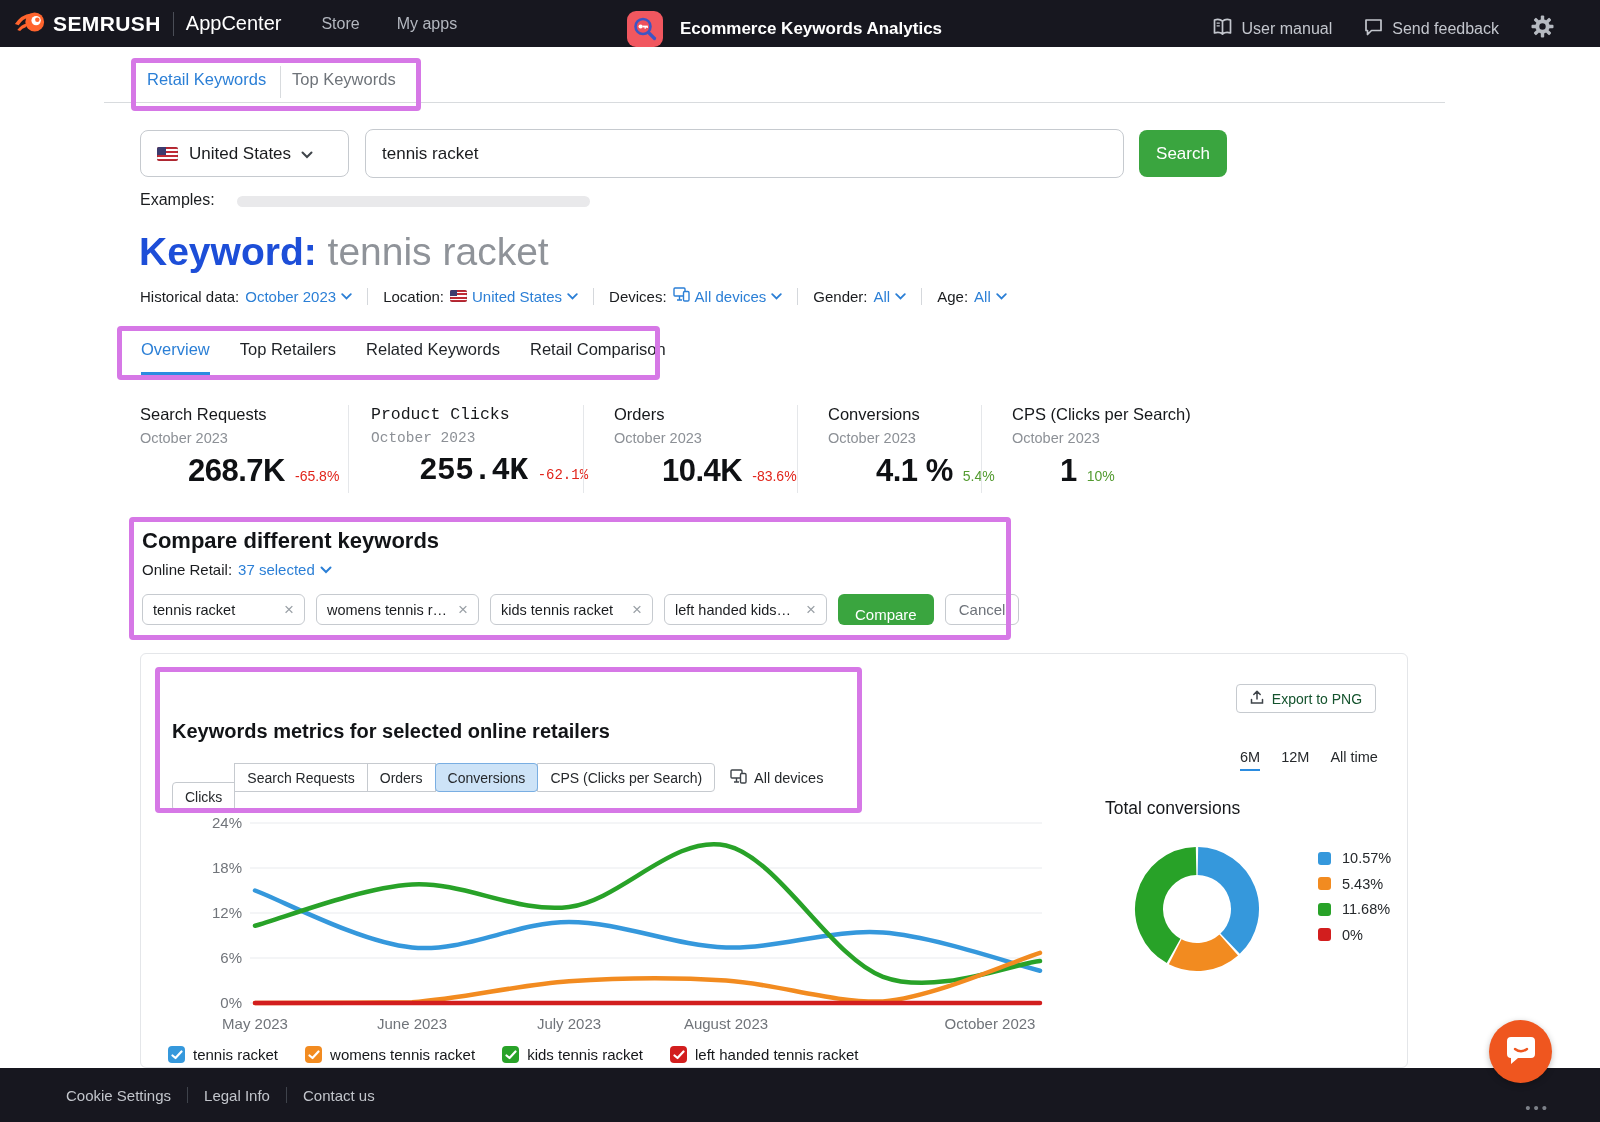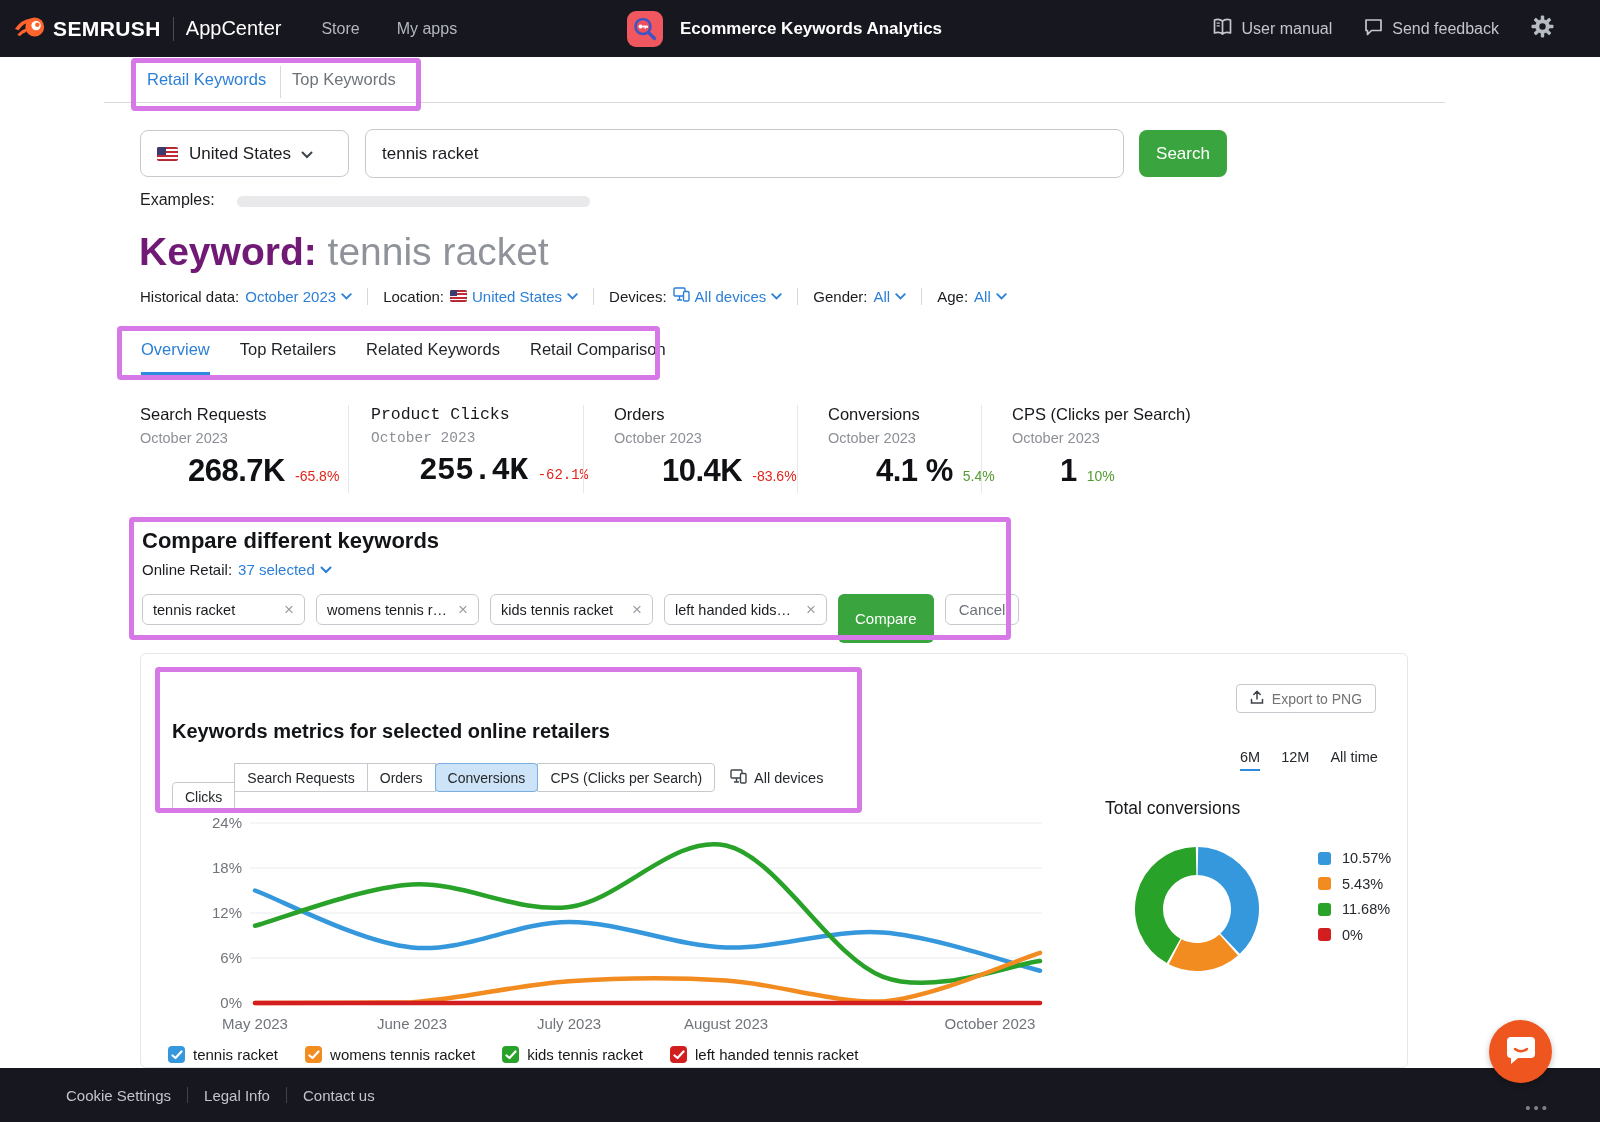--- a/index.html
+++ b/index.html
@@ -1,20 +1,20 @@
 <!DOCTYPE html>
 <html><head>
 <meta charset="utf-8">
 <style>
   html,body{margin:0;padding:0;background:#fff;}
   #screen{position:relative;width:1600px;height:1122px;background:#fff;overflow:hidden;
           font-family:"Liberation Sans",sans-serif;color:#1a1c1f;}
   .abs{position:absolute;}
   
-  .navbar{position:absolute;left:0;top:0;width:1600px;height:57px;background:#17171f;
+  .navbar{position:absolute;left:0;top:0;width:1600px;height:47px;background:#17171f;
           display:flex;align-items:center;}
   .brand{display:flex;align-items:center;margin-left:14px;}
   .brand-name{color:#fff;font-weight:700;font-size:21px;letter-spacing:.4px;margin-left:7px;}
   .brand-div{width:1px;height:24px;background:#4a4d56;margin:0 12px;}
   .brand-suffix{color:#fff;font-weight:500;font-size:20px;}
   .nav-link{color:#b3b7bf;font-size:16px;cursor:pointer;}
   .nav-center{position:absolute;left:627px;top:0;height:57px;display:flex;align-items:center;gap:17px;}
   .app-icon{width:36px;height:36px;border-radius:9px;background:#f1575f;display:flex;align-items:center;justify-content:center;}
   .app-title{color:#fff;font-size:17px;font-weight:700;}
   .nav-right{position:absolute;right:46px;top:0;height:57px;display:flex;align-items:center;gap:32px;}
@@ -37,21 +37,21 @@
   .flag-sm::before{width:7px;height:6px;}
   .country-name{font-size:17px;margin-left:11px;margin-right:10px;}
   .search-input{position:absolute;left:365px;top:129px;width:759px;height:49px;border:1px solid #c6cacf;border-radius:8px;
        box-sizing:border-box;font-size:17px;padding:0 16px;color:#1a1c1f;font-family:"Liberation Sans",sans-serif;outline:none;}
   .search-btn{position:absolute;left:1139px;top:130px;width:88px;height:47px;background:#3aa53f;border:none;border-radius:8px;
        color:#fff;font-size:17px;cursor:pointer;font-family:"Liberation Sans",sans-serif;}
   .examples-label{position:absolute;left:140px;top:191px;font-size:16px;font-weight:500;color:#1a1c1f;}
   .examples-pill{position:absolute;left:237px;top:196px;width:353px;height:11px;border-radius:6px;background:#e9e9eb;}
   
   .kw-h1{position:absolute;left:139px;top:230px;font-size:39px;}
-  .kw-prefix{font-weight:700;color:#701a75;}
+  .kw-prefix{font-weight:700;color:#1d4ed8;}
   .kw-term{font-weight:500;color:#8f9399;}
   
   .filters{position:absolute;left:140px;top:287px;display:flex;align-items:center;font-size:15px;color:#1a1c1f;}
   .f-label{margin-right:6px;}
   .f-val{color:#2b7fd6;display:flex;align-items:center;gap:5px;cursor:pointer;}
   .f-div{width:1px;height:17px;background:#d5d8dc;margin:0 15px;}
   .chev{display:inline-block;}
   
   .stabs{position:absolute;left:141px;top:340px;display:flex;gap:30px;font-size:16.5px;}
   .stab{padding-bottom:13px;cursor:pointer;color:#1f2226;}
@@ -64,34 +64,34 @@
   .m-value{font-size:31px;font-weight:700;color:#0f1114;letter-spacing:-.5px;}
   .m-delta{font-size:14px;margin-left:10px;}
   .m-div{position:absolute;top:405px;width:1px;height:88px;background:#e5e7ea;}
   
   .cmp-title{position:absolute;left:142px;top:528px;font-size:22px;font-weight:700;color:#121417;}
   .cmp-sub{position:absolute;left:142px;top:561px;display:flex;align-items:center;font-size:15px;}
   .chips{position:absolute;left:142px;top:594px;display:flex;gap:11px;}
   .chip{width:163px;height:31px;border:1px solid #c6cacf;border-radius:6px;background:#fff;box-sizing:border-box;
         display:flex;align-items:center;justify-content:space-between;padding:0 10px;font-size:14.5px;cursor:pointer;}
   .chip-x{color:#9aa0a6;font-size:17px;line-height:1;cursor:pointer;}
-  .btn-green{height:49px;background:#3aa53f;border:none;border-radius:6px;color:#fff;font-size:15px;padding:12px 17px;cursor:pointer;font-family:"Liberation Sans",sans-serif;}
+  .btn-green{height:31px;background:#3aa53f;border:none;border-radius:6px;color:#fff;font-size:15px;padding:12px 17px;cursor:pointer;font-family:"Liberation Sans",sans-serif;}
   .btn-ghost{height:31px;background:#fff;border:1px solid #c6cacf;border-radius:6px;color:#6e737a;font-size:15px;padding:0 13px;cursor:pointer;font-family:"Liberation Sans",sans-serif;}
   
   .card{position:absolute;left:140px;top:653px;width:1268px;height:415px;border:1px solid #e4e6e9;border-radius:6px;background:#fff;box-sizing:border-box;}
   .panel-title{position:absolute;left:172px;top:720px;font-size:20px;font-weight:700;color:#121417;}
   .seg{position:absolute;left:172px;top:744px;display:flex;align-items:center;}
   .seg-btn{height:29px;border:1px solid #c6cacf;background:#fff;font-size:14px;color:#26292c;padding:0 12px;
            margin-left:-1px;cursor:pointer;display:flex;align-items:center;font-family:"Liberation Sans",sans-serif;}
   .seg-btn:first-child{border-radius:4px 0 0 4px;margin-left:0;margin-top:38px;}
   .seg-last{border-radius:0 4px 4px 0;}
   .seg-active{background:#cde3f7;border:1px solid #79aee2;border-radius:4px !important;z-index:2;position:relative;}
   .seg-devices{display:flex;align-items:center;gap:7px;margin-left:15px;font-size:14.5px;color:#26292c;}
   .export-btn{position:absolute;left:1236px;top:684px;width:140px;height:29px;border:1px solid #c6cacf;border-radius:4px;
-              background:#fff;display:flex;align-items:center;justify-content:center;gap:8px;font-size:14px;color:#737373;cursor:pointer;box-sizing:border-box;}
+              background:#fff;display:flex;align-items:center;justify-content:center;gap:8px;font-size:14px;color:#14532d;cursor:pointer;box-sizing:border-box;}
   .ranges{position:absolute;left:1240px;top:749px;display:flex;gap:21px;font-size:14.5px;color:#26292c;}
   .range{cursor:pointer;padding-bottom:4px;}
   .range-active{border-bottom:2.5px solid #2b8ce0;}
   .axis-label{font-family:"Liberation Sans",sans-serif;font-size:15px;fill:#70747a;}
   .donut-title{position:absolute;left:1105px;top:798px;font-size:17.5px;color:#16181b;}
   .d-legend{position:absolute;left:1318px;top:850px;display:flex;flex-direction:column;gap:9.5px;}
   .d-item{display:flex;align-items:center;gap:11px;font-size:14.5px;color:#26292c;}
   .d-sq{width:13px;height:13px;border-radius:3px;flex:none;}
   .cb-row{position:absolute;left:168px;top:1046px;display:flex;gap:27px;}
   .cb-item{display:flex;align-items:center;gap:8px;font-size:15px;color:#16181b;cursor:pointer;}

